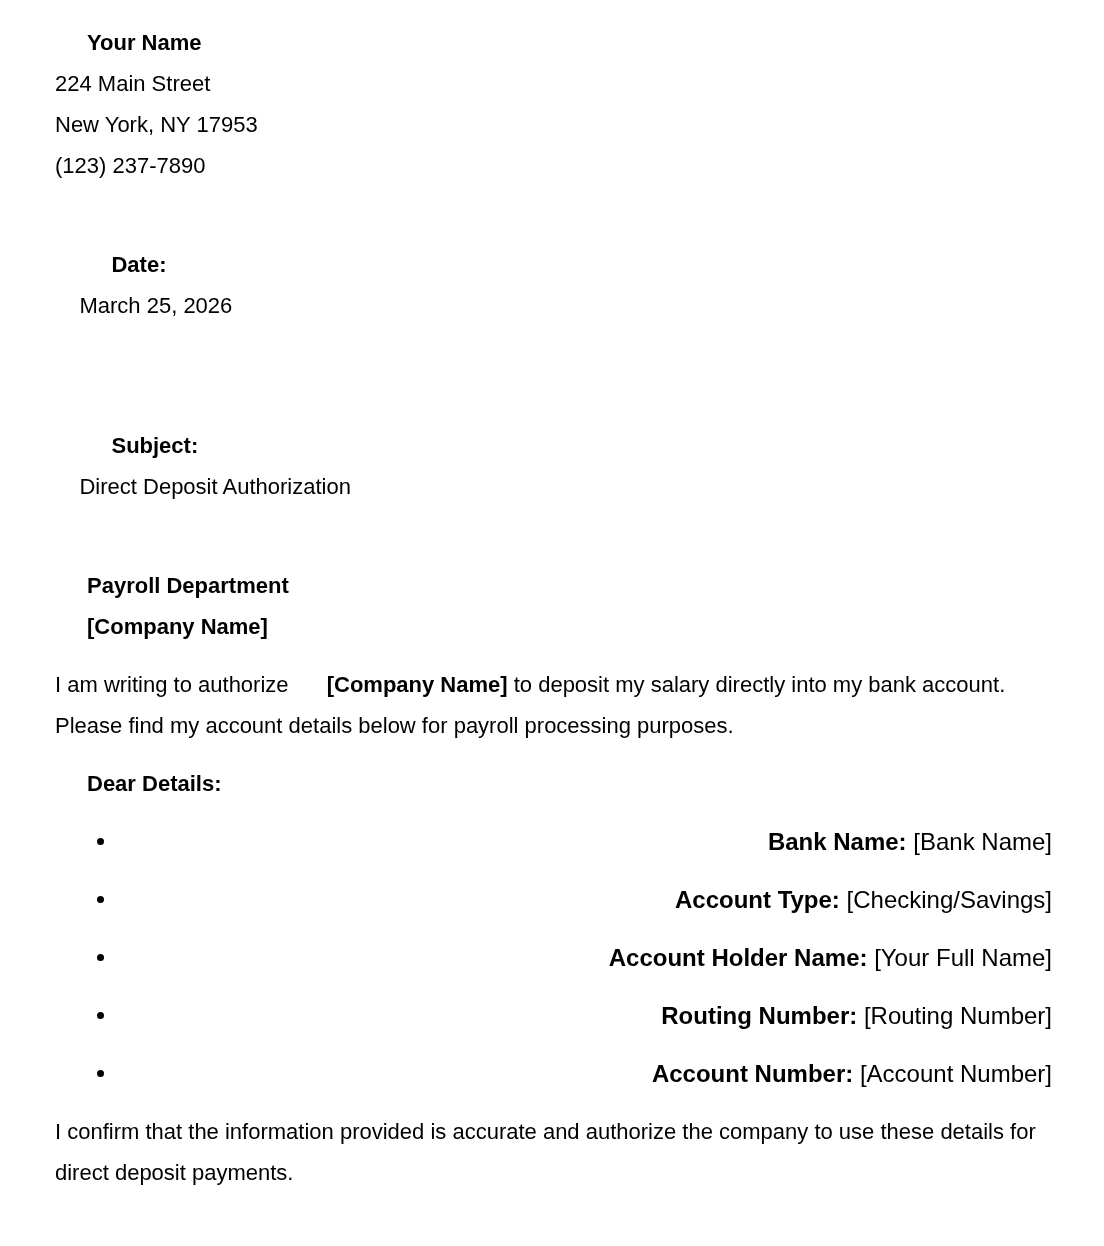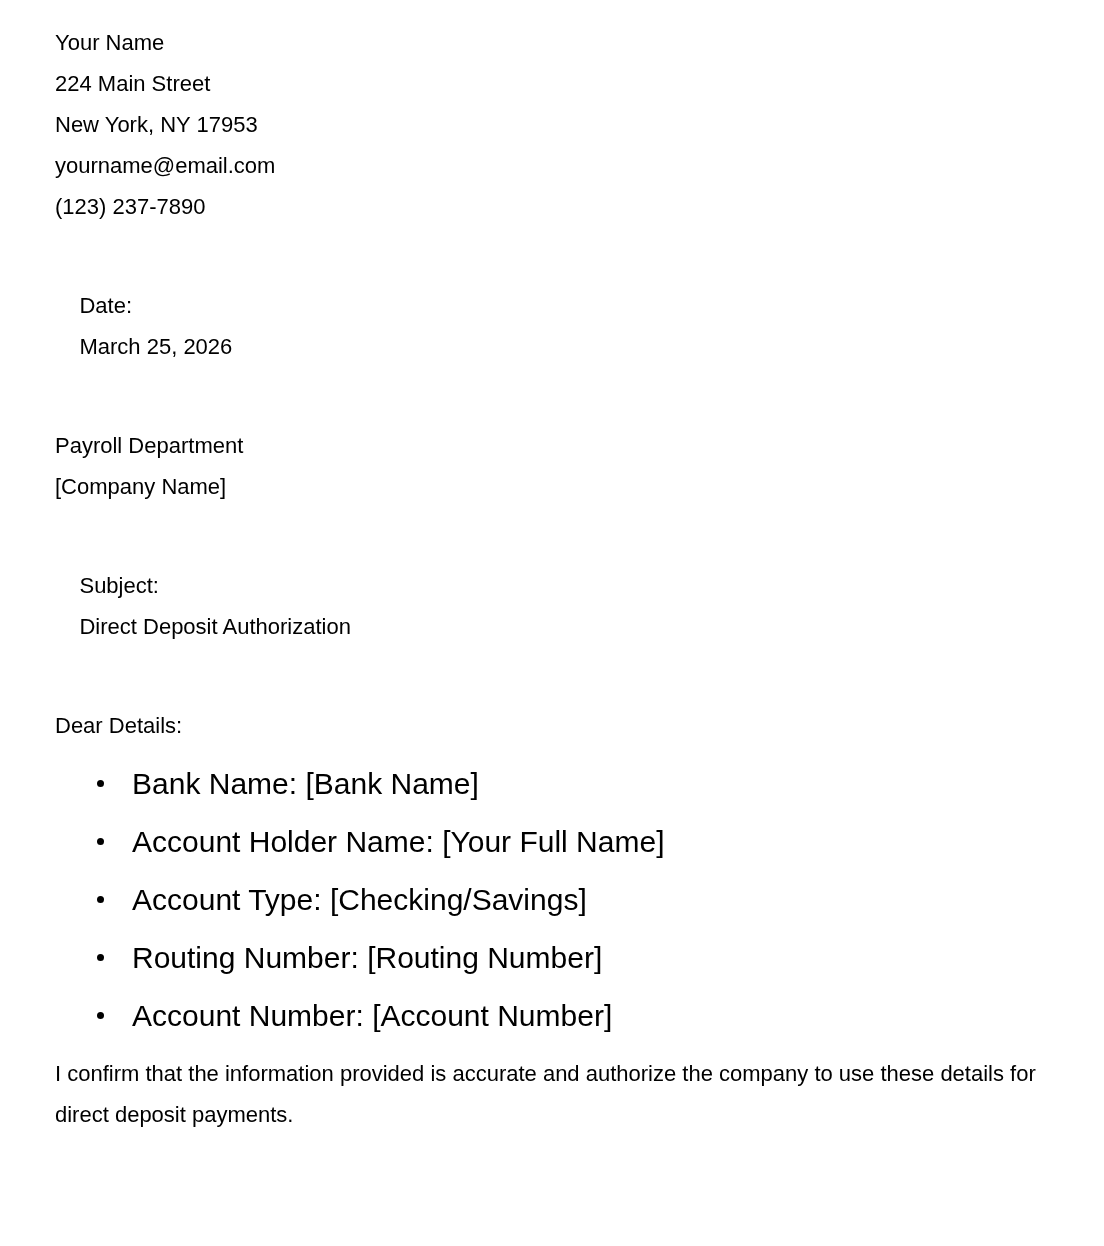--- a/index.html
+++ b/index.html
@@ -17,90 +17,91 @@
     padding: 22px 52px 0 55px;
     overflow: hidden;
     background: #ffffff;
   }
   .block { margin: 0 0 17px 0; }
   .line {
     font-size: 22px;
     line-height: 41px;
     white-space: pre-wrap;
   }
-  strong, .bold { font-weight: 400; }
+  strong, .bold { font-weight: 700; margin-left: 32px; }
   .bank-list {
     list-style: none;
     margin: 0;
     padding: 0;
   }
   .bank-item {
     position: relative;
     padding-left: 77px;
-    font-size: 30px;
+    font-size: 24px;
     line-height: 41px;
     margin: 0 0 17px 0;
+    text-align: right;
   }
   .dot {
     position: absolute;
     left: 42px;
     top: 17px;
     width: 7px;
     height: 7px;
     border-radius: 50%;
     background: #000000;
   }
 </style>
 </head>
 <body>
 
 <div class="page">
 
   <div class="block">
     <div class="line bold">Your Name</div>
     <div class="line">224 Main Street</div>
     <div class="line">New York, NY 17953</div>
-    <div class="line">yourname@email.com</div>
     <div class="line">(123) 237-7890</div>
   </div>
 
   <div class="block line">
     <strong>Date:</strong>
     <span>March 25, 2026</span>
   </div>
 
+  <div class="block line">
+    <strong>Subject:</strong>
+    <span>Direct Deposit Authorization</span>
+  </div>
+
   <div class="block">
     <div class="line bold">Payroll Department</div>
     <div class="line bold">[Company Name]</div>
   </div>
 
-  <div class="block line">
-    <strong>Subject:</strong>
-    <span>Direct Deposit Authorization</span>
-  </div>
 
-
+  <div class="block line"><span>I am writing to authorize </span><strong>[Company Name]</strong><span> to deposit my salary directly into my bank account. Please find my account details below for payroll processing purposes.</span></div>
 
   <div class="block line bold">Dear Details:</div>
 
   <ul class="bank-list block">
     <li class="bank-item">
       <span class="dot"></span>
       <strong>Bank Name:</strong>
       <span>[Bank Name]</span>
     </li>
     <li class="bank-item">
       <span class="dot"></span>
-      <strong>Account Holder Name:</strong>
-      <span>[Your Full Name]</span>
+      <strong>Account Type:</strong>
+      <span>[Checking/Savings]</span>
     </li>
     <li class="bank-item">
       <span class="dot"></span>
-      <strong>Account Type:</strong>
-      <span>[Checking/Savings]</span>
+      <strong>Account Holder Name:</strong>
+      <span>[Your Full Name]</span>
     </li>
     <li class="bank-item">
       <span class="dot"></span>
       <strong>Routing Number:</strong>
       <span>[Routing Number]</span>
     </li>
     <li class="bank-item">
       <span class="dot"></span>
       <strong>Account Number:</strong>
       <span>[Account Number]</span>

